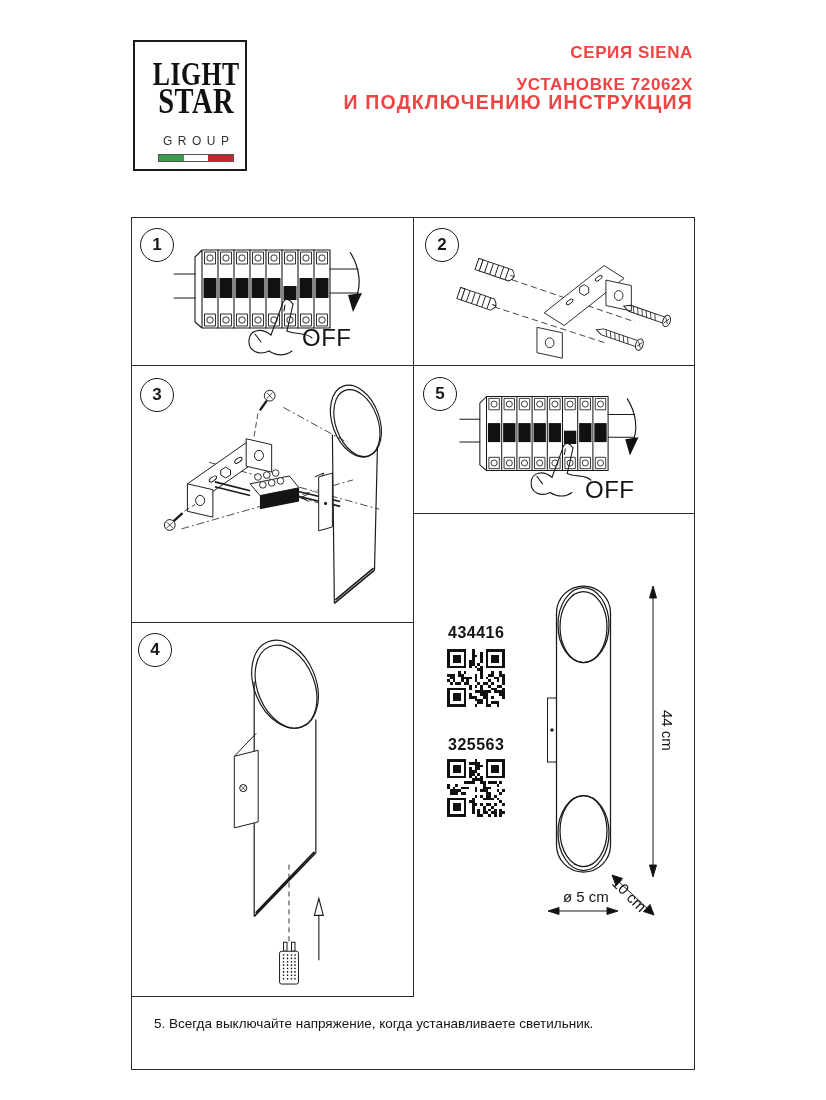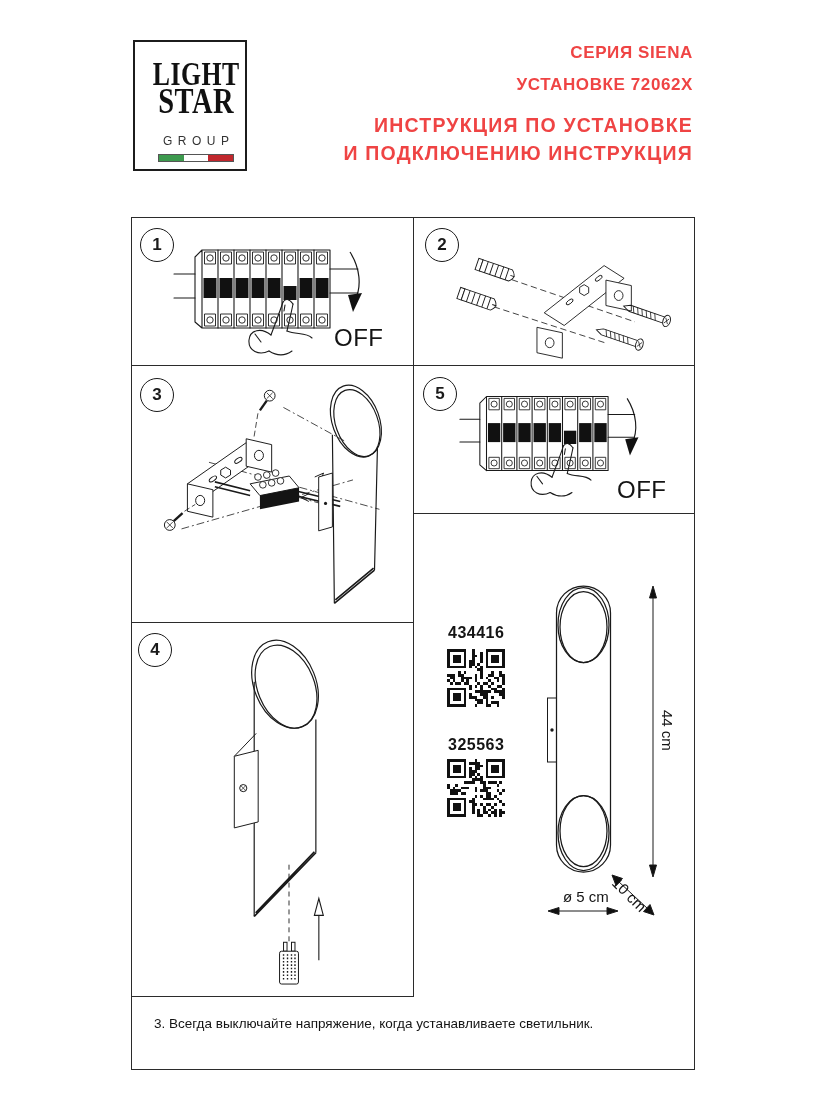--- a/index.html
+++ b/index.html
@@ -31,21 +31,21 @@
   .h2l{top:404px;left:0;width:282px;height:1px;}
   .h2r{top:295px;left:281px;width:281px;height:1px;}
   .h3l{top:778px;left:0;width:282px;height:1px;}
   
   .badge{position:absolute;width:34px;height:34px;border:1.4px solid #1a1a1a;border-radius:50%;
          box-sizing:border-box;display:flex;align-items:center;justify-content:center;
          font-size:17px;font-weight:700;background:#fff;}
   
   .diagram{position:absolute;}
   svg{display:block;overflow:visible;}
-  .off{position:absolute;font-size:24px;letter-spacing:.5px;color:#141414;margin-left:32px;}
+  .off{position:absolute;font-size:24px;letter-spacing:.5px;color:#141414;}
   
   .art{position:absolute;font-size:16px;font-weight:700;letter-spacing:.5px;color:#141414;}
   .qr{position:absolute;width:58px;height:58px;}
   .dim{position:absolute;font-size:15px;color:#141414;white-space:nowrap;}
   .dim-44{left:527px;top:492px;writing-mode:vertical-rl;}
   .dim-10{left:489px;top:656px;transform:rotate(45deg);transform-origin:0 0;}
   .dim-8{left:431px;top:670px;}
   
   .notes{position:absolute;left:22px;top:795px;font-size:13.5px;line-height:1.6;color:#141414;}
 </style>
@@ -61,21 +61,20 @@
     <span class="flag">
       <span class="g"></span>
       <span class="w"></span>
       <span class="r"></span>
     </span>
   </div>
 
   <div class="titles">
     <div class="t-sm">СЕРИЯ SIENA</div>
     <div class="t-sm">УСТАНОВКЕ 72062X</div>
-    <div class="t-lg first">ИНСТРУКЦИЯ ПО УСТАНОВКЕ</div>
     <div class="t-lg">И ПОДКЛЮЧЕНИЮ ИНСТРУКЦИЯ</div>
   </div>
 
   <div class="board">
     <div class="ln vdiv"></div>
     <div class="ln h1"></div>
     <div class="ln h2l"></div>
     <div class="ln h2r"></div>
     <div class="ln h3l"></div>
 
@@ -799,16 +798,16 @@
           <polygon points="8,331 19,327.5 19,334.5"></polygon>
           <polygon points="78,331 67,327.5 67,334.5"></polygon>
         </g>
       </svg>
     </div>
     <div class="dim dim-44">44 cm</div>
     <div class="dim dim-10">10 cm</div>
     <div class="dim dim-8">ø 5 cm</div>
 
     <div class="notes">
-      <div>3. Всегда выключайте напряжение, когда устанавливаете светильник.</div>
+      <div>5. Всегда выключайте напряжение, когда устанавливаете светильник.</div>
     </div>
   </div>
 </div>
 
 </body></html>

